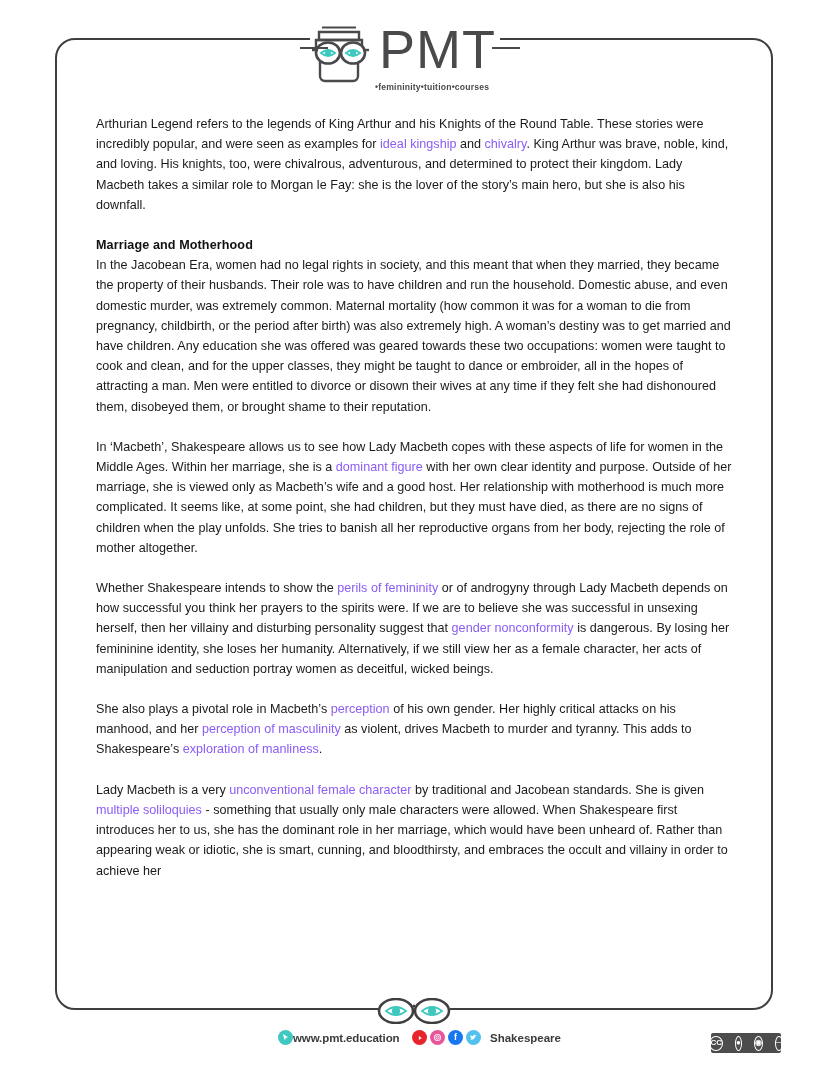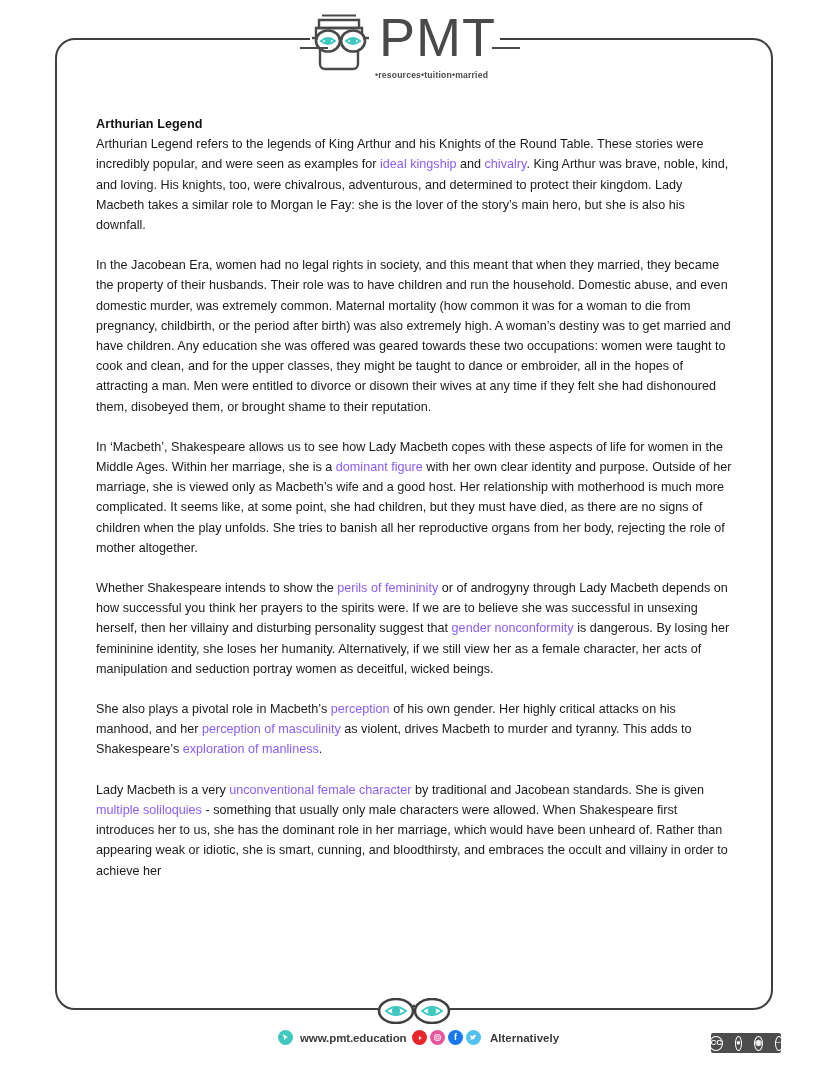--- a/index.html
+++ b/index.html
@@ -57,20 +57,21 @@
     height: 86px;
     z-index: 6;
     display: flex;
     justify-content: center;
     align-items: flex-start;
   }
   #logo-inner {
     position: relative;
     width: 250px;
     height: 86px;
+    margin-top: 12px;
   }
 
   
   #content {
     position: absolute;
     left: 96px;
     top: 114px;
     width: 638px;
     z-index: 2;
   }
@@ -103,21 +104,21 @@
     width: 828px;
     height: 42px;
     z-index: 5;
   }
   #footer-center {
     position: absolute;
     left: 278px;
     top: 4px;
     display: flex;
     align-items: center;
-    gap: 7px;
+    gap: 0;
     font-size: 11.5px;
     font-weight: bold;
     color: #3b3b3b;
     letter-spacing: -0.1px;
   }
   #footer-social {
     position: absolute;
     left: 412px;
     top: 4px;
     display: flex;
@@ -203,34 +204,34 @@
         <path d="M32 33 q7 -6 14 0 q-7 6 -14 0 z" fill="#ffffff" stroke="#3fc8c0" stroke-width="1.8"></path>
         <circle cx="39" cy="33" r="3.2" fill="#3fc8c0"></circle>
       </g>
       <g>
         <path d="M57 33 q7 -6 14 0 q-7 6 -14 0 z" fill="#ffffff" stroke="#3fc8c0" stroke-width="1.8"></path>
         <circle cx="64" cy="33" r="3.2" fill="#3fc8c0"></circle>
       </g>
 
       <text x="90" y="48" font-family="'Liberation Sans', sans-serif" font-size="54" font-weight="400" fill="#4a4a4d" letter-spacing="1">PMT</text>
     </svg>
-    <div style="position:absolute; left:86px; top:62px; font-size:8.6px; font-weight:bold; color:#4a4a4d; letter-spacing:0.2px;">•resources•tuition•married</div>
+    <div style="position:absolute; left:86px; top:62px; font-size:8.6px; font-weight:bold; color:#4a4a4d; letter-spacing:0.2px;">•femininity•tuition•courses</div>
   </div>
 </div>
 
 <div style="position:absolute; left:300px; top:47px; width:28px; height:2px; background:#4a4a4d; z-index:7;"></div>
 <div style="position:absolute; left:492px; top:47px; width:28px; height:2px; background:#4a4a4d; z-index:7;"></div>
 
 <div id="content">
     <div class="section">
-      <div class="heading">Arthurian Legend</div>
       <p class="para" style="margin: 0px;"><span>Arthurian Legend refers to the legends of King Arthur and his Knights of the Round Table. These stories were incredibly popular, and were seen as examples for </span><span class="lnk">ideal kingship</span><span> and </span><span class="lnk">chivalry</span><span>. King Arthur was brave, noble, kind, and loving. His knights, too, were chivalrous, adventurous, and determined to protect their kingdom. Lady Macbeth takes a similar role to Morgan le Fay: she is the lover of the story’s main hero, but she is also his downfall.</span></p>
     </div>
     <div class="gap"></div>
     <div class="section">
+      <div class="heading">Marriage and Motherhood</div>
       <p class="para" style="margin: 0px;"><span>In the Jacobean Era, women had no legal rights in society, and this meant that when they married, they became the property of their husbands. Their role was to have children and run the household. Domestic abuse, and even domestic murder, was extremely common. Maternal mortality (how common it was for a woman to die from pregnancy, childbirth, or the period after birth) was also extremely high. A woman’s destiny was to get married and have children. Any education she was offered was geared towards these two occupations: women were taught to cook and clean, and for the upper classes, they might be taught to dance or embroider, all in the hopes of attracting a man. Men were entitled to divorce or disown their wives at any time if they felt she had dishonoured them, disobeyed them, or brought shame to their reputation.</span></p>
       <div class="gap"></div>
       <p class="para" style="margin: 0px;"><span>In ‘Macbeth’, Shakespeare allows us to see how Lady Macbeth copes with these aspects of life for women in the Middle Ages. Within her marriage, she is a </span><span class="lnk">dominant figure</span><span> with her own clear identity and purpose. Outside of her marriage, she is viewed only as Macbeth’s wife and a good host. Her relationship with motherhood is much more complicated. It seems like, at some point, she had children, but they must have died, as there are no signs of children when the play unfolds. She tries to banish all her reproductive organs from her body, rejecting the role of mother altogether.</span></p>
     </div>
     <div class="gap"></div>
     <div class="section">
       <p class="para" style="margin: 0px;"><span>Whether Shakespeare intends to show the </span><span class="lnk">perils of femininity</span><span> or of androgyny through Lady Macbeth depends on how successful you think her prayers to the spirits were. If we are to believe she was successful in unsexing herself, then her villainy and disturbing personality suggest that </span><span class="lnk">gender nonconformity</span><span> is dangerous. By losing her femininine identity, she loses her humanity. Alternatively, if we still view her as a female character, her acts of manipulation and seduction portray women as deceitful, wicked beings.</span></p>
       <div class="gap"></div>
       <p class="para" style="margin: 0px;"><span>She also plays a pivotal role in Macbeth’s </span><span class="lnk">perception</span><span> of his own gender. Her highly critical attacks on his manhood, and her </span><span class="lnk">perception of masculinity</span><span> as violent, drives Macbeth to murder and tyranny. This adds to Shakespeare’s </span><span class="lnk">exploration of manliness</span><span>.</span></p>
       <div class="gap"></div>
@@ -270,21 +271,21 @@
           <rect x="1.8" y="1.8" width="6.4" height="6.4" rx="2" fill="none" stroke="#ffffff" stroke-width="1.1"></rect>
           <circle cx="5" cy="5" r="1.7" fill="none" stroke="#ffffff" stroke-width="1.1"></circle>
         </svg>
     </span>
     <span class="soc" style="background:#1778f2;">f</span>
     <span class="soc" style="background:#53c1f0;">
       <svg width="9" height="9" viewBox="0 0 10 10">
           <path d="M8.6 2.6 q-.5.4-1 .5 .5-.4.6-1 -.5.4-1.1.5 -.5-.6-1.3-.6 -1.4 0-1.2 1.7 -1.8-.1-2.9-1.5 -.5 1 .4 1.8 -.4 0-.7-.2 0 1 1 1.3 -.3.1-.7 0 .3.9 1.3 1 -.9.7-2 .6 1 .7 2.3.7 2.9 0 3.3-3.1 .5-.3.7-.7z" fill="#ffffff"></path>
         </svg>
     </span>
-    <span id="social-label">Alternatively</span>
+    <span id="social-label">Shakespeare</span>
   </div>
 </div>
 
 <div id="cc-badge">
   <span class="cc-circ">CC</span>
   <span class="cc-circ">●</span>
   <span class="cc-circ">◉</span>
   <span class="cc-circ">─</span>
 </div>
 

